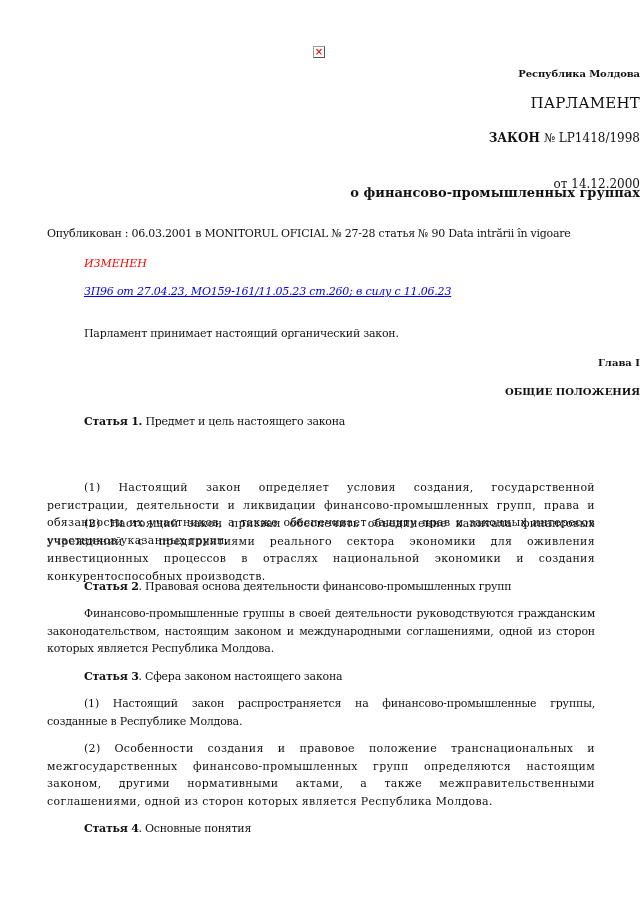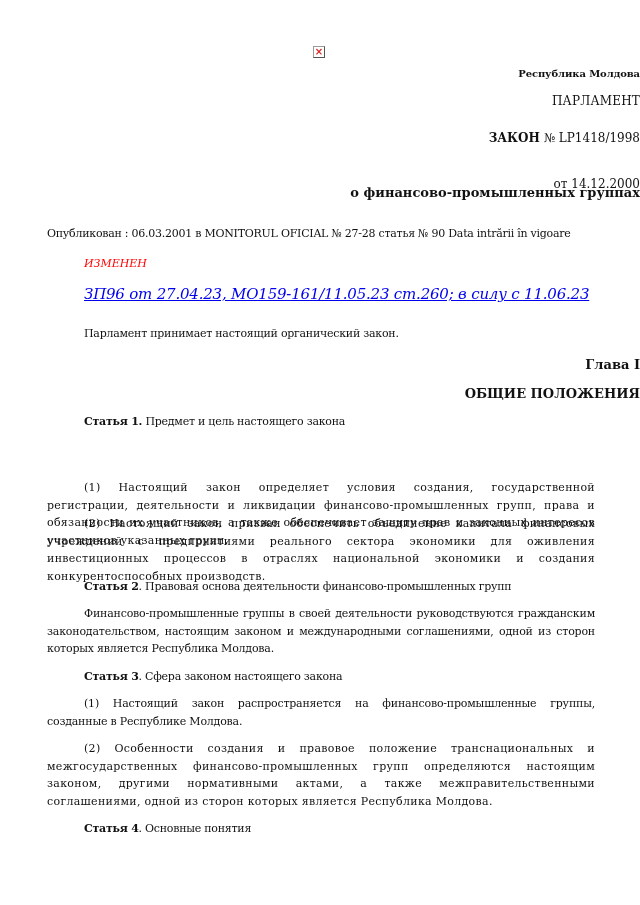--- a/index.html
+++ b/index.html
@@ -45,21 +45,21 @@
       line-height: 16px;
     }
     .republic {
       top: 68px;
       font-size: 10px;
       font-weight: bold;
       letter-spacing: -0.1px;
     }
     .parliament {
       top: 94px;
-      font-size: 12px;
+      font-size: 15px;
       letter-spacing: 0.2px;
     }
     .law-num {
       top: 131px;
       font-size: 12px;
     }
     .law-num b { font-weight: bold; }
     .law-date {
       top: 148px;
       font-size: 12px;
@@ -80,21 +80,21 @@
     .amended {
       left: 84px;
       top: 257px;
       font-size: 11px;
       font-style: italic;
       color: #ff0000;
     }
     .amend-link {
       left: 84px;
       top: 285px;
-      font-size: 15px;
+      font-size: 11px;
       font-style: italic;
       color: #0000ee;
       text-decoration: underline;
       white-space: nowrap;
       letter-spacing: -0.2px;
     }
     .text-line {
       font-size: 11px;
       white-space: nowrap;
       letter-spacing: -0.25px;
@@ -104,21 +104,21 @@
       left: 47px;
       width: 548px;
       font-size: 11px;
       line-height: 17.5px;
       text-align: justify;
       text-indent: 37px;
       letter-spacing: -0.2px;
     }
     .para-wide { letter-spacing: 0.3px; }
     .heading-bold {
-      font-size: 13px;
+      font-size: 10px;
       font-weight: bold;
     }
     .article {
       position: absolute;
       left: 84px;
       font-size: 11px;
       white-space: nowrap;
       letter-spacing: -0.25px;
     }
     .article b { font-weight: bold; }

